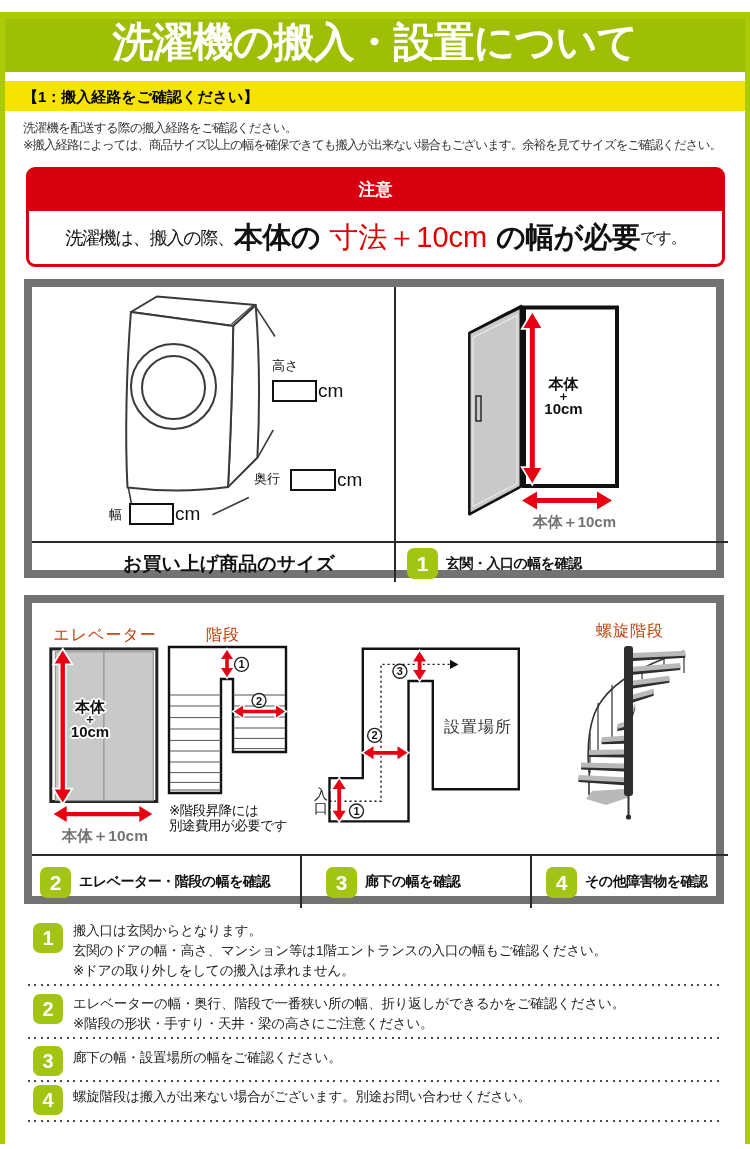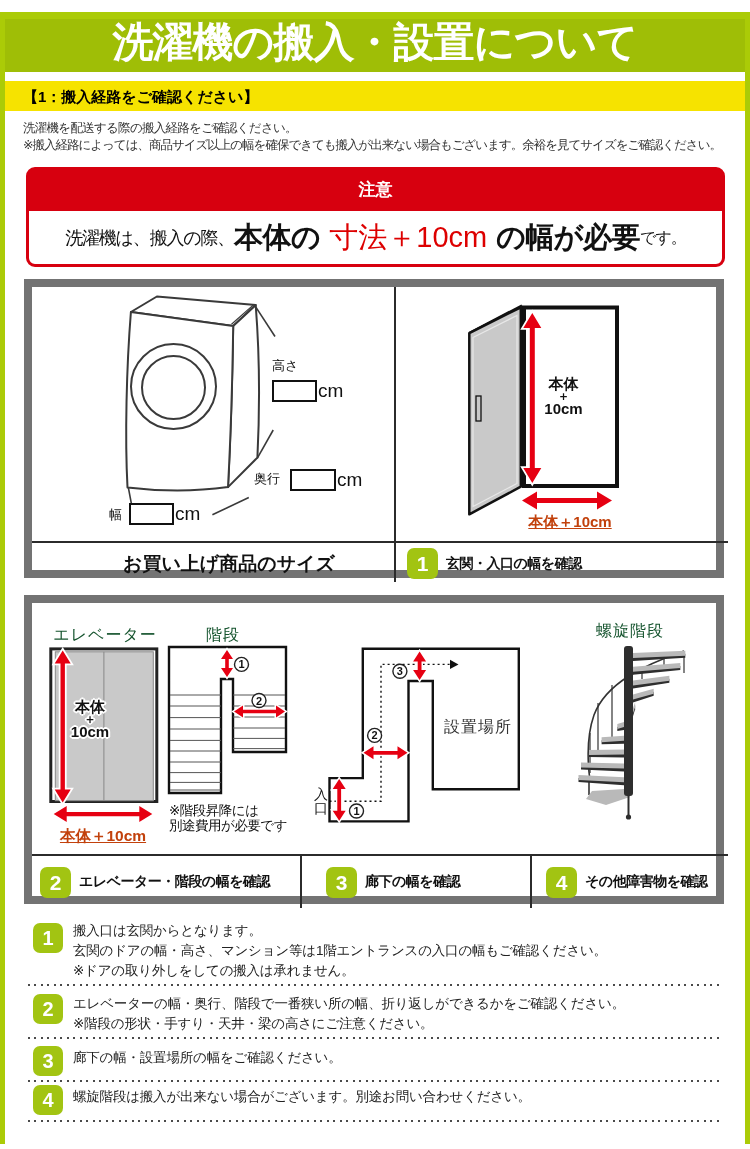--- a/index.html
+++ b/index.html
@@ -42,34 +42,34 @@
   .t1 .hsep{position:absolute;left:0;top:254px;width:696px;height:2px;background:#2b2b2b;}
   .t2 .hsep{position:absolute;left:0;top:251px;width:696px;height:2px;background:#2b2b2b;}
   .t2 .vdiv1{position:absolute;left:268px;top:251px;width:2px;height:54px;background:#2b2b2b;}
   .t2 .vdiv2{position:absolute;left:498px;top:251px;width:2px;height:54px;background:#2b2b2b;}
 
   .caption-cell{position:absolute;display:flex;align-items:center;box-sizing:border-box;padding-left:32px;}
   .num-badge{flex:0 0 auto;width:31px;height:31px;border-radius:7px;background:#a2c412;
              color:#fff;font-size:21px;font-weight:800;text-align:center;line-height:31px;}
   .caption-label{font-size:14px;font-weight:700;color:#111;margin-left:8px;letter-spacing:-0.5px;}
 
-  .fig-label{position:absolute;font-size:16px;color:#14532d;text-align:center;letter-spacing:1px;}
+  .fig-label{position:absolute;font-size:16px;color:#c2410c;text-align:center;letter-spacing:1px;}
 
   
   .dim-label{position:absolute;font-size:13px;color:#111;}
   .dim-box{position:absolute;border:2px solid #111;background:#fff;box-sizing:border-box;}
   .dim-unit{position:absolute;font-size:19px;color:#111;}
 
   
   .halo-text{text-shadow:-2px 0 0 #fff,2px 0 0 #fff,0 -2px 0 #fff,0 2px 0 #fff,
              -1.4px -1.4px 0 #fff,1.4px -1.4px 0 #fff,-1.4px 1.4px 0 #fff,1.4px 1.4px 0 #fff;}
   .arrow-vlabel{position:absolute;text-align:center;color:#111;font-weight:600;}
   .arrow-vlabel .l1,.arrow-vlabel .l3{font-size:15px;line-height:13.5px;}
   .arrow-vlabel .l2{font-size:12px;line-height:11px;}
-  .arrow-hlabel{position:absolute;text-align:center;color:#c2410c;font-size:15px;font-weight:600;text-decoration:underline;}
+  .arrow-hlabel{position:absolute;text-align:right;color:#737373;font-size:15px;font-weight:600;}
 
   .stairs-note{position:absolute;font-size:13.5px;line-height:15px;color:#111;letter-spacing:-0.5px;}
   .room-label{position:absolute;font-size:16px;color:#333;text-align:center;letter-spacing:1px;}
   .entrance-label{position:absolute;font-size:14px;line-height:14px;color:#111;text-align:center;}
 
   
   .note-badge{position:absolute;left:33px;width:30px;height:30px;border-radius:7px;background:#a2c412;
               color:#fff;font-size:20px;font-weight:800;text-align:center;line-height:30px;}
   .note-lines{position:absolute;left:73px;width:650px;font-size:13.5px;line-height:20px;color:#222;letter-spacing:-0.2px;}
   .dotted-sep{position:absolute;left:28px;width:694px;height:2px;

